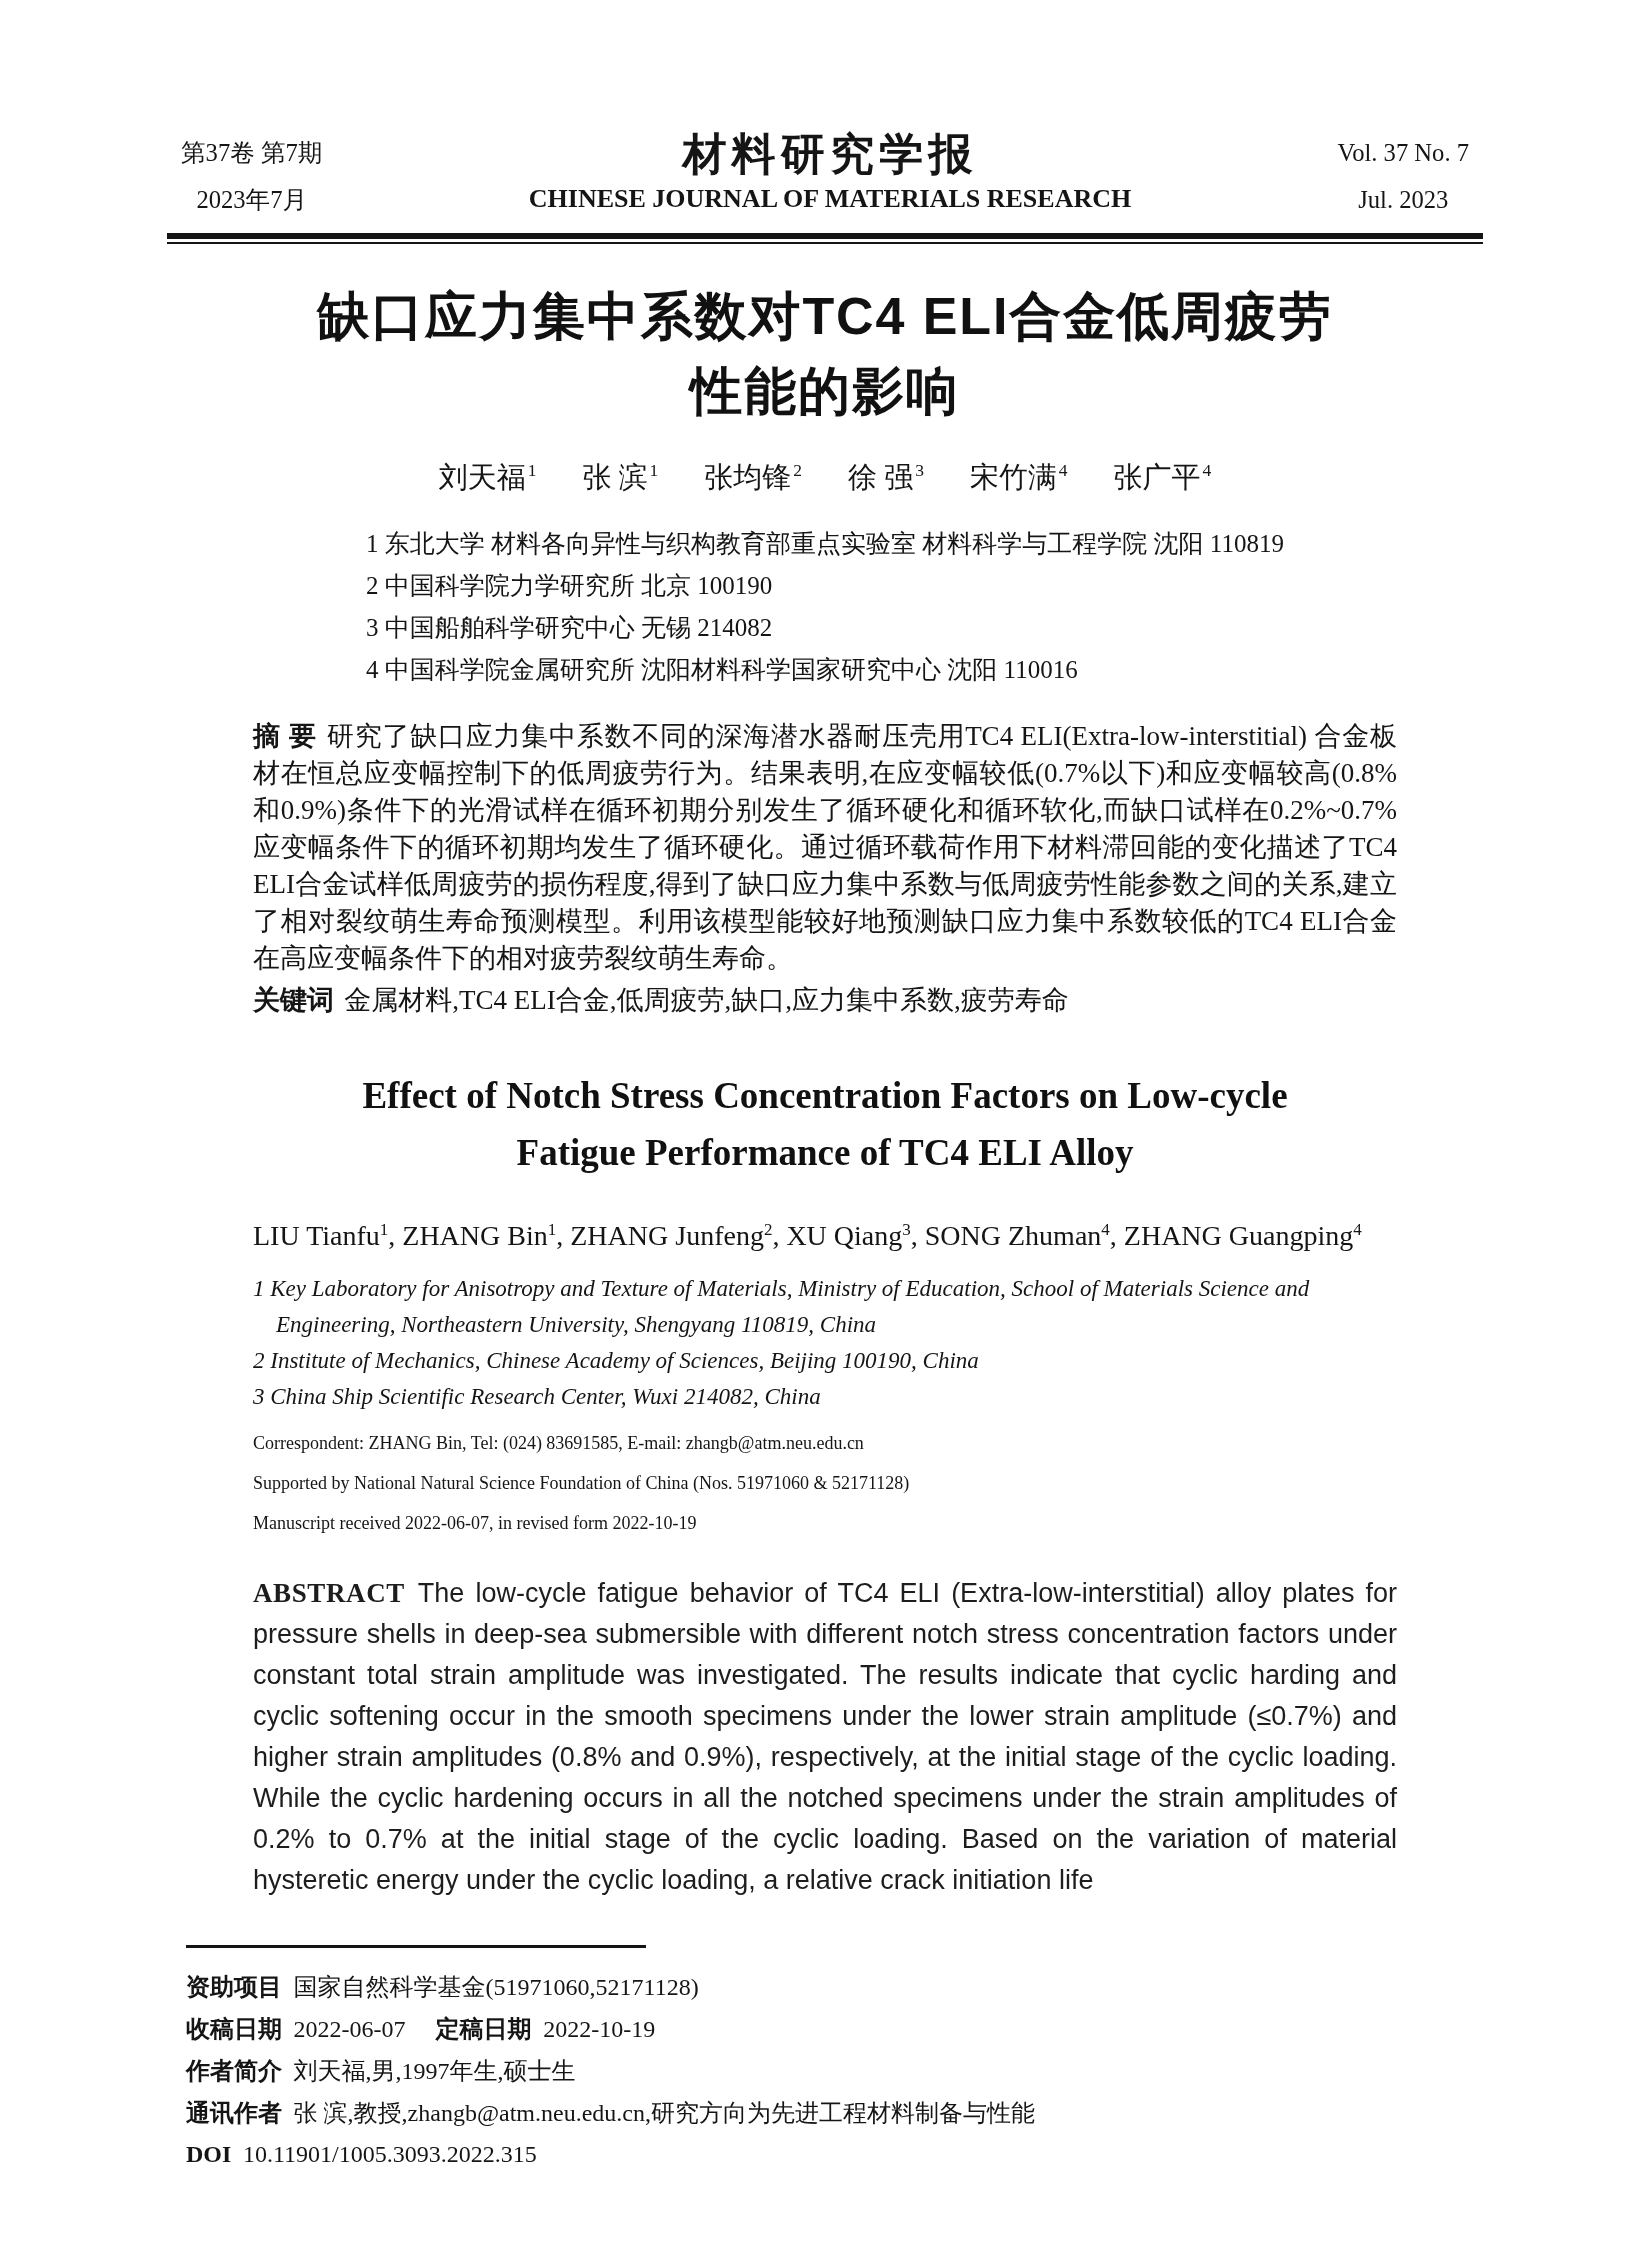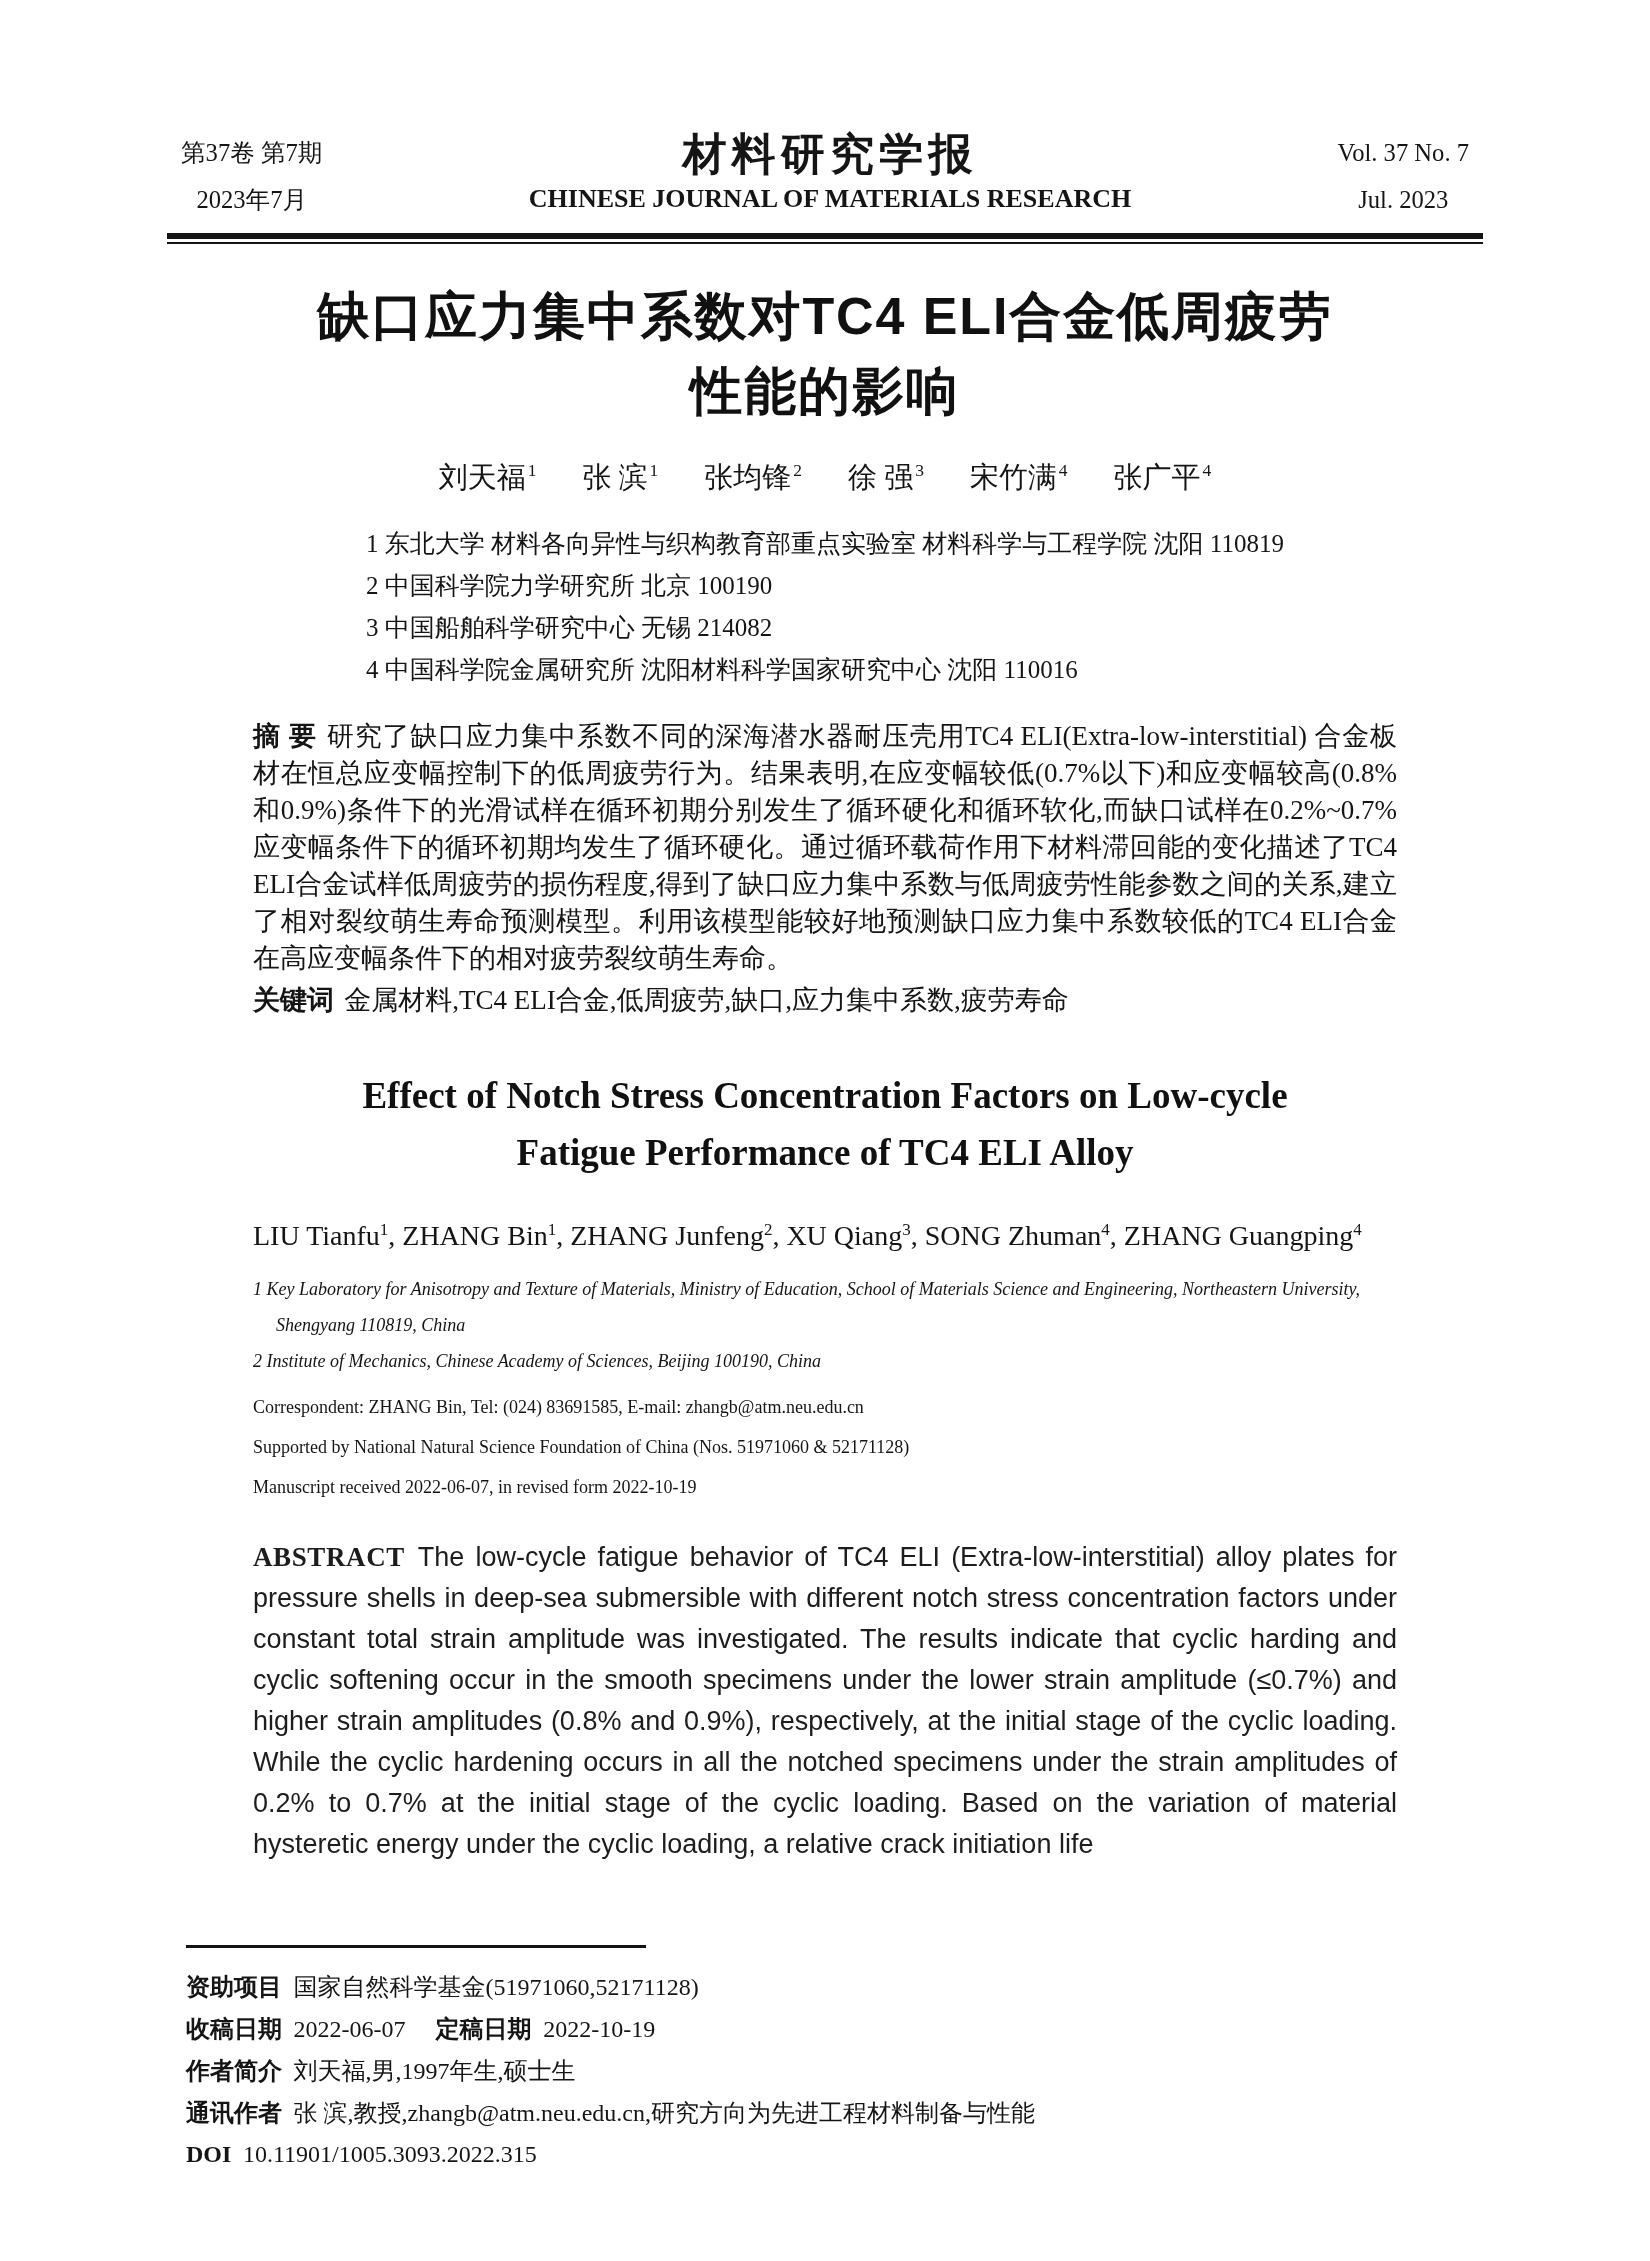--- a/index.html
+++ b/index.html
@@ -62,21 +62,21 @@
   .title-en {
     margin-top:48px; text-align:center;
     font-weight:700; font-size:37px; line-height:57px; color:#111;
   }
   
   .authors-en { margin:31px 253px 0; font-size:28px; line-height:36px; }
   .authors-en sup { font-size:17px; vertical-align:super; }
   
   .affils-en {
     margin:17px 253px 0;
-    font-size:18px; line-height:36px; font-style:italic;
+    font-size:23px; line-height:36px; font-style:italic;
   }
   .affil-en { padding-left:23px; text-indent:-23px; }
   
   .notes-en { margin:7.8px 253px 0; font-size:18px; line-height:40px; }
   
   .abstract-en {
     margin:30px 253px 0;
     font-family:"Liberation Sans","DejaVu Sans",sans-serif;
     font-size:27px; line-height:41px; text-align:justify; color:#1d1d1d;
   }
@@ -153,20 +153,21 @@
     <span><span>ZHANG Bin</span><sup>1</sup><span>, </span></span>
     <span><span>ZHANG Junfeng</span><sup>2</sup><span>, </span></span>
     <span><span>XU Qiang</span><sup>3</sup><span>, </span></span>
     <span><span>SONG Zhuman</span><sup>4</sup><span>, </span></span>
     <span><span>ZHANG Guangping</span><sup>4</sup><span></span></span>
   </div>
 
   <div class="affils-en">
     <div class="affil-en">1 Key Laboratory for Anisotropy and Texture of Materials, Ministry of Education, School of Materials Science and Engineering, Northeastern University, Shengyang 110819, China</div>
     <div class="affil-en">2 Institute of Mechanics, Chinese Academy of Sciences, Beijing 100190, China</div>
+    <div class="affil-en">3 China Ship Scientific Research Center, Wuxi 214082, China</div>
   </div>
 
   <div class="notes-en">
     <div>Correspondent: ZHANG Bin, Tel: (024) 83691585, E-mail: zhangb@atm.neu.edu.cn</div>
     <div>Supported by National Natural Science Foundation of China (Nos. 51971060 &amp; 52171128)</div>
     <div>Manuscript received 2022-06-07, in revised form 2022-10-19</div>
   </div>
 
   <p class="abstract-en"><span class="abs-label">ABSTRACT</span><span>The low-cycle fatigue behavior of TC4 ELI (Extra-low-interstitial) alloy plates for pressure shells in deep-sea submersible with different notch stress concentration factors under constant total strain amplitude was investigated. The results indicate that cyclic harding and cyclic softening occur in the smooth specimens under the lower strain amplitude (≤0.7%) and higher strain amplitudes (0.8% and 0.9%), respectively, at the initial stage of the cyclic loading. While the cyclic hardening occurs in all the notched specimens under the strain amplitudes of 0.2% to 0.7% at the initial stage of the cyclic loading. Based on the variation of material hysteretic energy under the cyclic loading, a relative crack initiation life</span></p>
 

